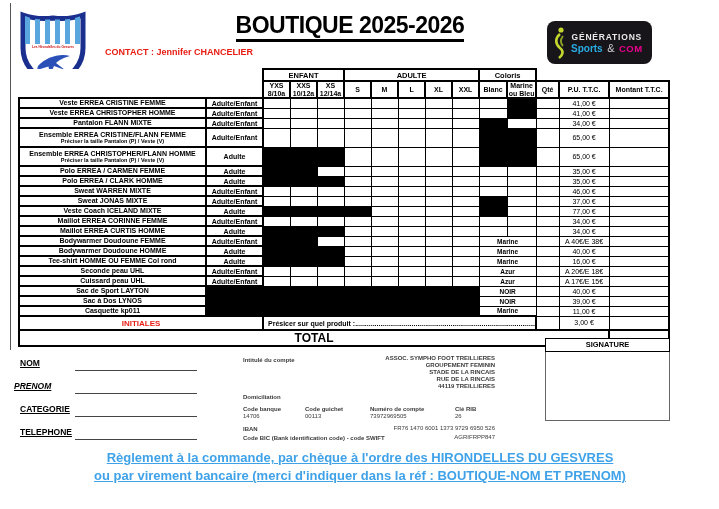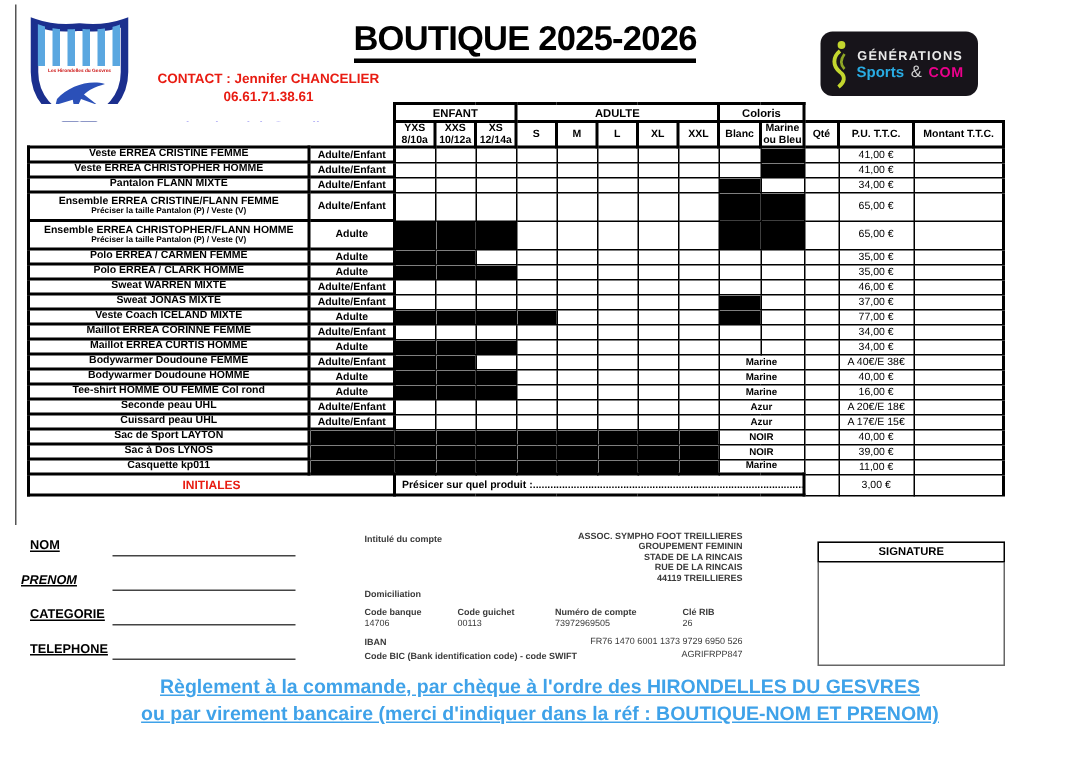--- a/index.html
+++ b/index.html
@@ -52,21 +52,21 @@
 
   
   .fld-label{font-weight:bold;font-size:8.5px;text-decoration:underline;}
   .fld-line{height:1px;background:#444;width:122px;}
 
   
   .bk{color:#3a3a3a;font-size:6px;line-height:7px;}
   #bank-holder{text-align:right;font-weight:bold;}
 
   
-  #signature-box{left:545px;top:361px;width:123px;height:81px;border:1px solid #666;background:#fff;}
+  #signature-box{left:545px;top:338px;width:123px;height:81px;border:1px solid #666;background:#fff;}
   #signature-head{border:1px solid #000;margin:-1px;height:12px;line-height:12px;text-align:center;font-weight:bold;font-size:7.5px;background:#fff;}
 
   
   .footer-line{left:30px;width:660px;text-align:center;color:#3fa2e9;font-weight:bold;font-size:13px;text-decoration:underline;}
 </style>
 </head>
 <body>
 
 <div class="abs" id="page-edge"></div>
 
@@ -84,21 +84,20 @@
       <rect x="45" y="5" width="5" height="30" fill="#5aa7e0"></rect>
         <rect x="55" y="5" width="5" height="30" fill="#5aa7e0"></rect>
     </g>
     <text x="33" y="38" text-anchor="middle" font-size="3.2" fill="#cc1111" font-weight="bold">Les Hirondelles du Gesvres</text>
     <path d="M18 56 C26 47, 40 43, 50 46 C43 48, 39 50, 36 53 L45 60 L34 56 L30 65 L28.5 56.5 L17 60 Z" fill="#2b50b8"></path>
   </svg>
 </div>
 
 <div class="abs" id="contact-block">
   <div>CONTACT : Jennifer CHANCELIER</div>
-  <div>06.61.71.38.61</div>
 </div>
 <div class="abs" id="email">boutique.hdg@gmail.com</div>
 
 <div class="abs" id="page-title"><span>BOUTIQUE 2025-2026</span></div>
 
 <div class="abs" id="vendor-logo">
   <svg width="18" height="34" viewBox="0 0 18 34">
     <circle cx="10" cy="4" r="2.6" fill="#c3d62e"></circle>
     <path d="M9 8 C4 12, 4 18, 9 22 C13 25, 12 29, 8 32" stroke="#c3d62e" stroke-width="2.6" fill="none"></path>
     <path d="M12 10 C9 14, 9 17, 12 20" stroke="#8ea526" stroke-width="1.8" fill="none"></path>
@@ -536,20 +535,24 @@
         </tr>
       </tbody>
     <tbody>
       <tr class="init-row">
         <td colspan="2" class="init-label">INITIALES</td>
         <td colspan="10" class="init-note"><span>Présicer sur quel produit :</span><span>........................................................................................................................................................</span></td>
         <td class="sc"></td>
         <td class="pr">3,00 €</td>
         <td class="sc amt"></td>
       </tr>
+      <tr class="total-row">
+        <td colspan="14" class="total-label">TOTAL</td>
+        <td class="total-amt"></td>
+      </tr>
     </tbody>
   </table>
 </div>
 
 <div id="form-fields">
     <div class="abs fld-label" style="left: 20px; top: 358px;">NOM</div>
     <div class="abs fld-line" style="left: 75px; top: 370px;"></div>
     <div class="abs fld-label" style="left: 14px; top: 381px; font-style: italic;">PRENOM</div>
     <div class="abs fld-line" style="left: 75px; top: 393px;"></div>
     <div class="abs fld-label" style="left: 20px; top: 404px;">CATEGORIE</div>

